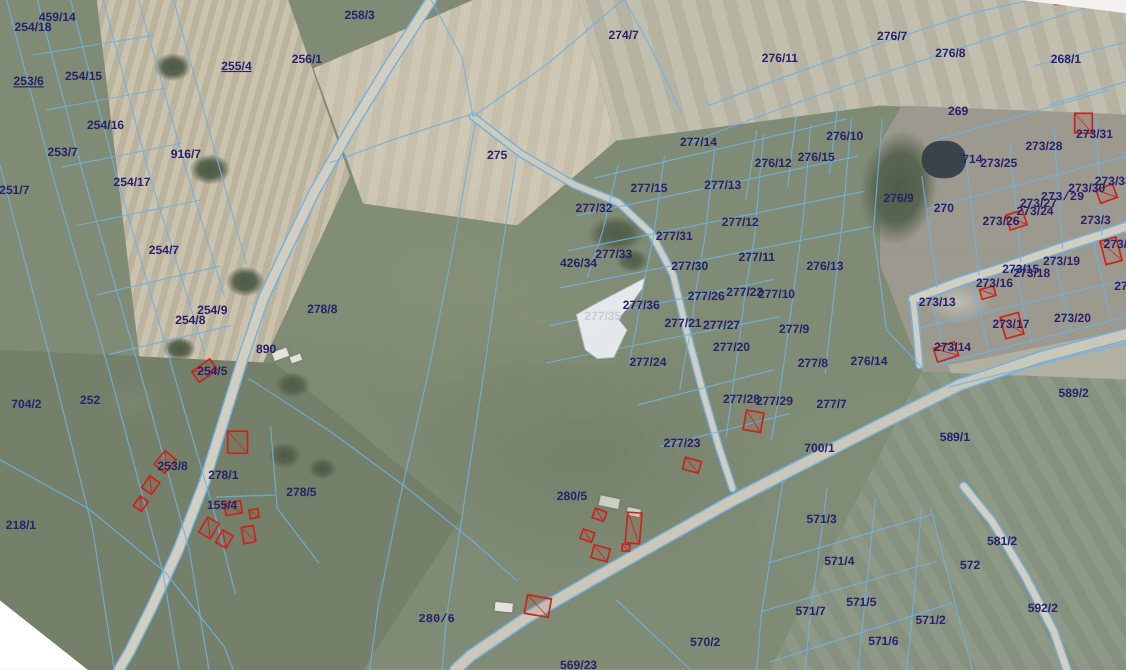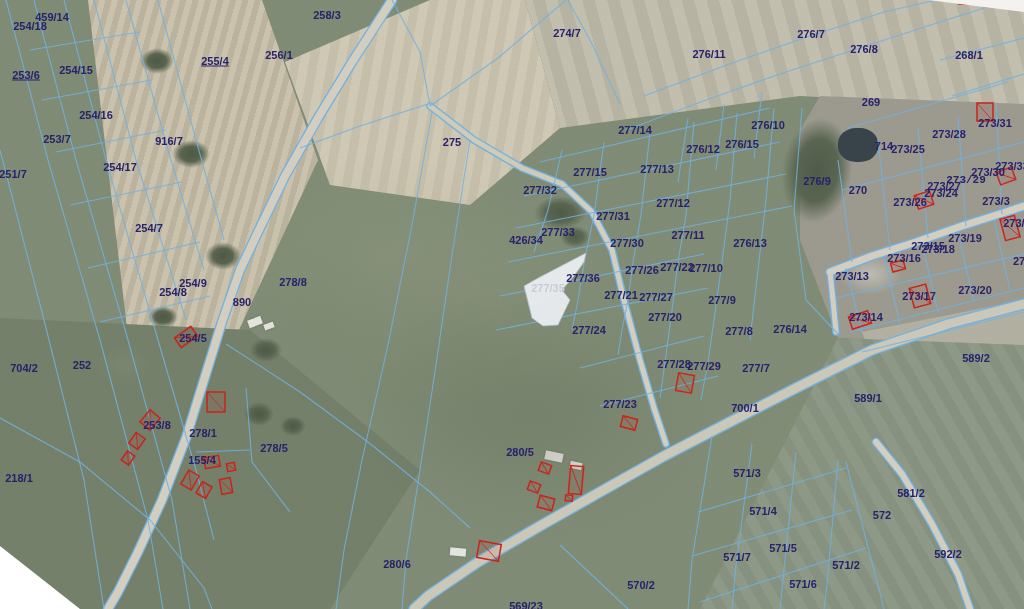--- a/index.html
+++ b/index.html
@@ -350,33 +350,33 @@
       <div class="plabel" style="left: 919px; top: 296px;">273/17</div>
       <div class="plabel" style="left: 866px; top: 317px;">273/14</div>
       <div class="plabel" style="left: 976px; top: 358px;">589/2</div>
       <div class="plabel" style="left: 868px; top: 398px;">589/1</div>
       <div class="plabel" style="left: 674px; top: 364px;">277/28</div>
       <div class="plabel" style="left: 704px; top: 366px;">277/29</div>
       <div class="plabel" style="left: 756px; top: 368px;">277/7</div>
       <div class="plabel" style="left: 745px; top: 408px;">700/1</div>
       <div class="plabel" style="left: 620px; top: 404px;">277/23</div>
       <div class="plabel" style="left: 293px; top: 282px;">278/8</div>
-      <div class="plabel" style="left: 242px; top: 302px;">890</div>
+      <div class="plabel" style="left: 242px; top: 318px;">890</div>
       <div class="plabel" style="left: 193px; top: 283px;">254/9</div>
       <div class="plabel" style="left: 173px; top: 292px;">254/8</div>
       <div class="plabel" style="left: 193px; top: 338px;">254/5</div>
       <div class="plabel" style="left: 82px; top: 365px;">252</div>
       <div class="plabel" style="left: 24px; top: 368px;">704/2</div>
       <div class="plabel" style="left: 19px; top: 478px;">218/1</div>
       <div class="plabel" style="left: 133px; top: 425px; margin-left: 24px;">253/8</div>
       <div class="plabel" style="left: 203px; top: 433px;">278/1</div>
       <div class="plabel" style="left: 202px; top: 460px;">155/4</div>
       <div class="plabel" style="left: 274px; top: 448px;">278/5</div>
       <div class="plabel" style="left: 520px; top: 452px;">280/5</div>
-      <div class="plabel" style="left: 397px; top: 564px;">280/6</div>
+      <div class="plabel" style="left: 397px; top: 564px; font-family: Liberation Mono, monospace;">280/6</div>
       <div class="plabel" style="left: 641px; top: 585px;">570/2</div>
       <div class="plabel" style="left: 526px; top: 606px;">569/23</div>
       <div class="plabel" style="left: 747px; top: 473px;">571/3</div>
       <div class="plabel" style="left: 763px; top: 511px;">571/4</div>
       <div class="plabel" style="left: 783px; top: 548px;">571/5</div>
       <div class="plabel" style="left: 737px; top: 557px;">571/7</div>
       <div class="plabel" style="left: 846px; top: 565px;">571/2</div>
       <div class="plabel" style="left: 803px; top: 584px;">571/6</div>
       <div class="plabel" style="left: 882px; top: 515px;">572</div>
       <div class="plabel" style="left: 911px; top: 493px;">581/2</div>

